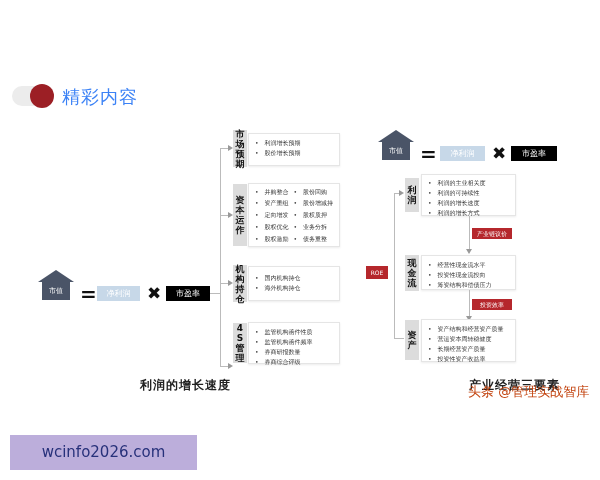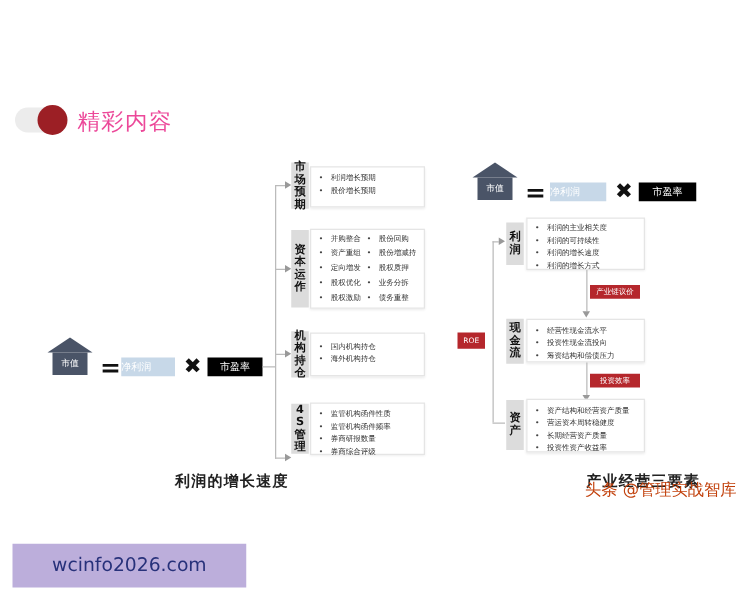--- a/index.html
+++ b/index.html
@@ -4,29 +4,29 @@
   <style>
     * { box-sizing: border-box; margin: 0; padding: 0; }
     body {
       width: 600px; height: 480px; background: #ffffff; position: relative; overflow: hidden;
       font-family: "DejaVu Sans", "Liberation Sans", sans-serif; color: #333;
     }
     .abs { position: absolute; }
     
     .hdr-pill { left: 12px; top: 86px; width: 40px; height: 20px; border-radius: 10px; background: #ececec; }
     .hdr-dot { left: 30px; top: 84px; width: 24px; height: 24px; border-radius: 50%; background: #9c1f25; }
-    .hdr-title { left: 62px; top: 85px; font-size: 18px; color: #ec4899; letter-spacing: 1px; }
+    .hdr-title { left: 62px; top: 85px; font-size: 18px; color: #3b82f6; letter-spacing: 1px; }
 
     
     .house { width: 36px; }
     .house .roof { width: 0; height: 0; border-left: 18px solid transparent; border-right: 18px solid transparent; border-bottom: 12px solid #4a5467; }
     .house .body { width: 28px; height: 18px; margin-left: 4px; background: #4a5467; color: #fff; font-size: 7px; text-align: center; line-height: 18px; }
     .eq { font-size: 20px; font-weight: bold; color: #111; }
     .times { font-size: 17px; font-weight: bold; color: #111; }
-    .profit-box { background: #c7d8e8; color: #fff; font-size: 8px; text-align: left; }
+    .profit-box { background: #c7d8e8; color: #fff; font-size: 8px; text-align: center; }
     .pe-box { background: #000000; color: #fff; font-size: 8px; text-align: center; }
 
     
     .vline { width: 1px; background: #bbb; }
     .hline { height: 1px; background: #bbb; }
     .arrow-r { width: 0; height: 0; border-top: 3px solid transparent; border-bottom: 3px solid transparent; border-left: 5px solid #999; }
     .arrow-d { width: 0; height: 0; border-left: 3px solid transparent; border-right: 3px solid transparent; border-top: 5px solid #999; }
 
     
     .tab { background: #dcdcdc; color: #111; font-weight: bold; font-size: 9px; line-height: 10px; text-align: center; display: flex; flex-direction: column; justify-content: center; align-items: center; }

